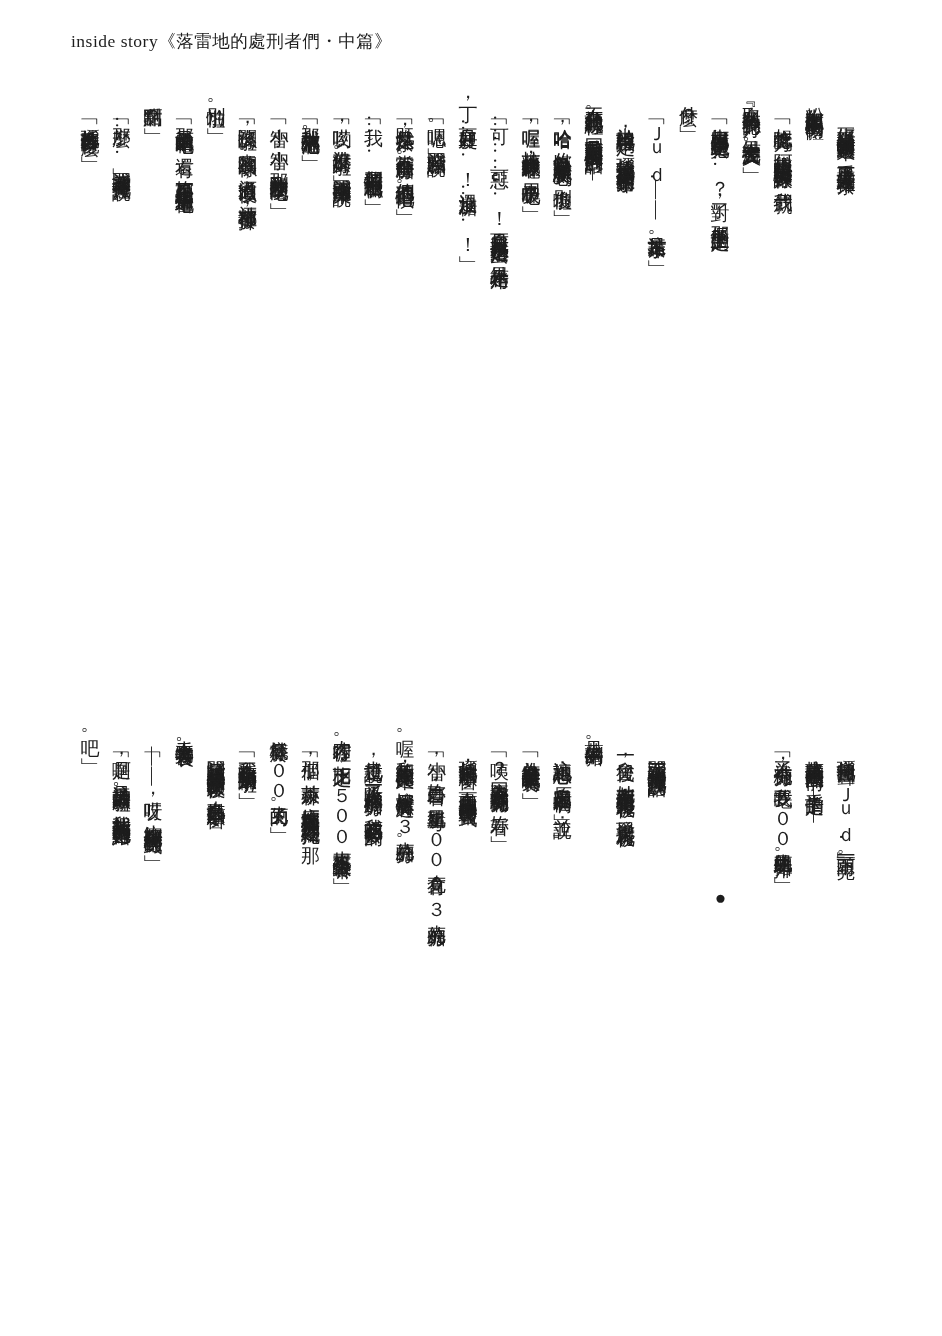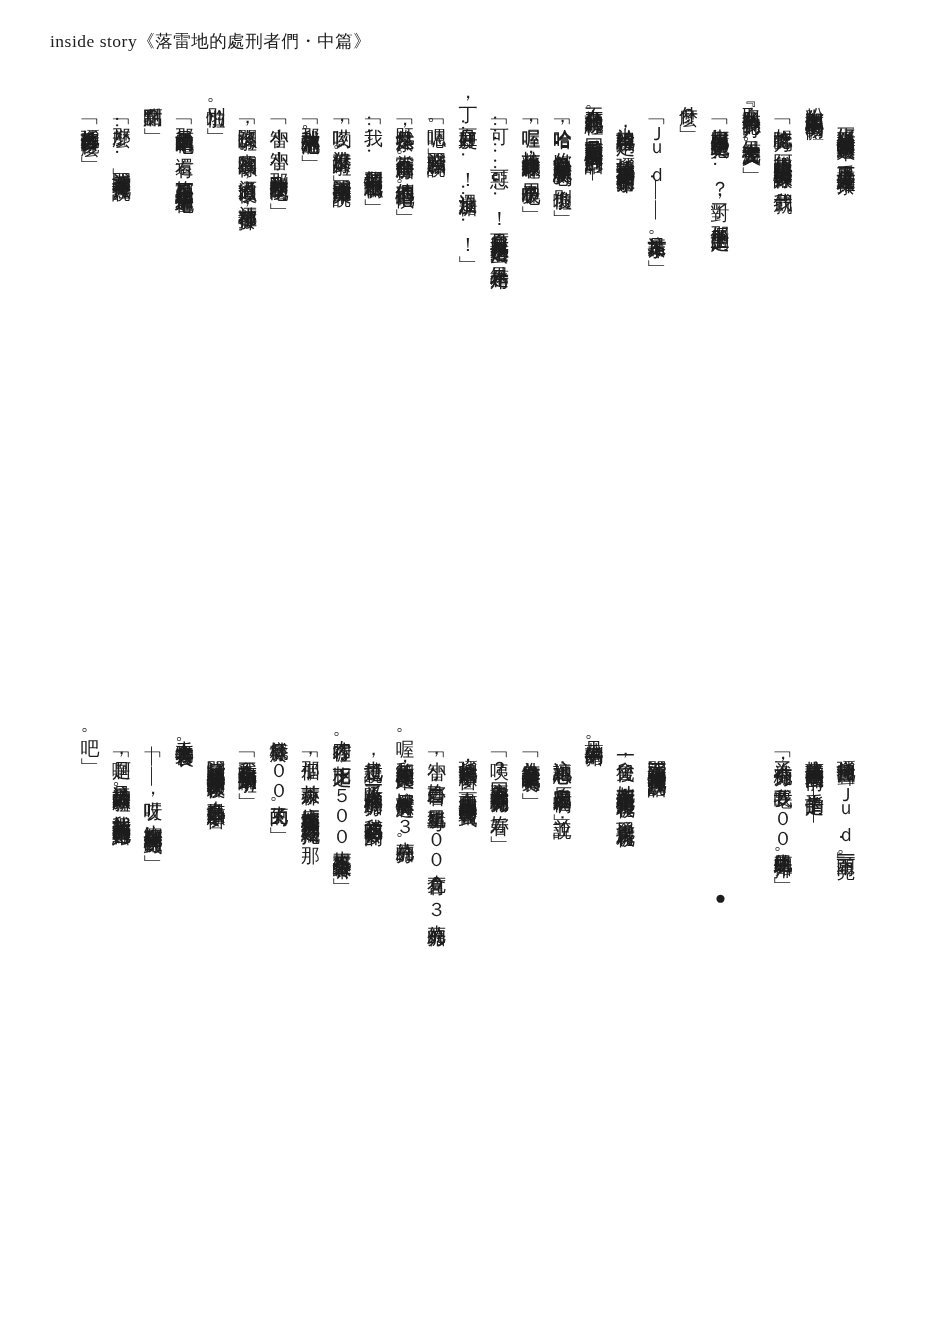--- a/index.html
+++ b/index.html
@@ -10,21 +10,21 @@
     width: 942px;
     height: 1336px;
     position: relative;
     background: #ffffff;
     color: #1d1d1d;
     font-family: "Liberation Serif", "DejaVu Serif", serif;
     overflow: hidden;
   }
   .page-header {
     position: absolute;
-    left: 50px;
+    left: 71px;
     top: 29px;
     font-size: 17.5px;
     letter-spacing: 0.5px;
     white-space: nowrap;
   }
   .vblock {
     position: absolute;
     left: 72px;
     width: 790px;
     height: 548px;

